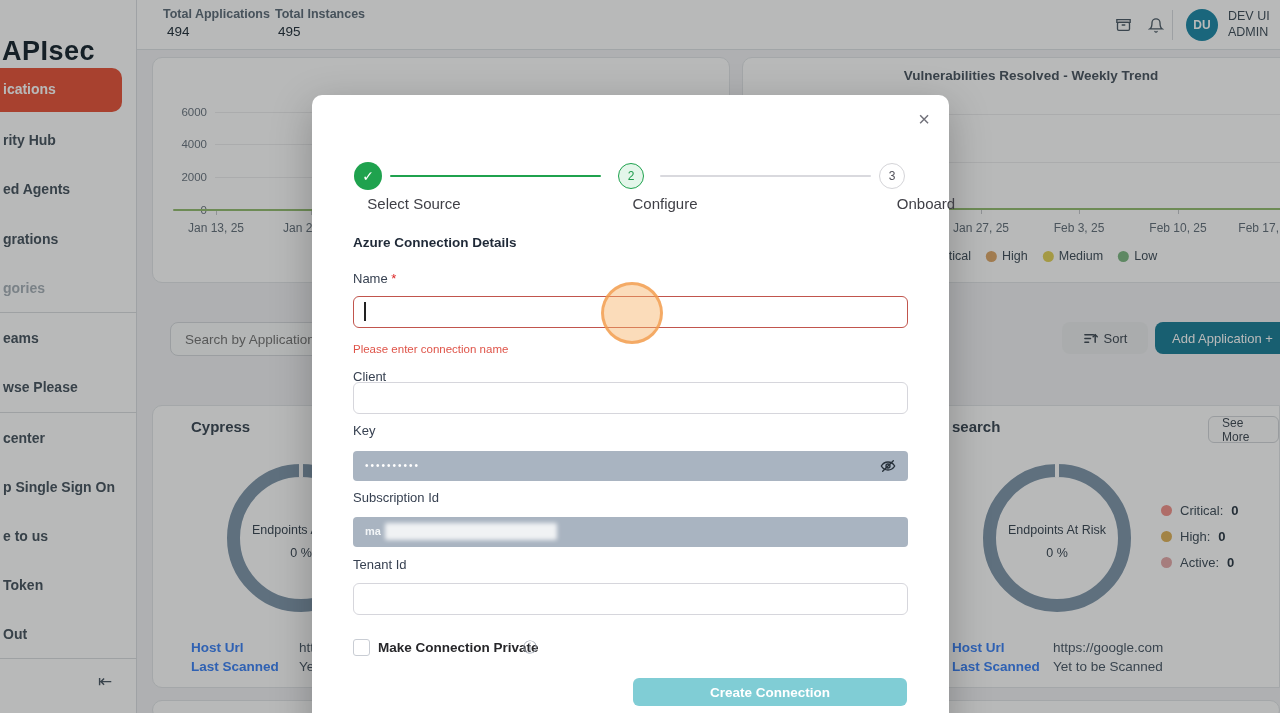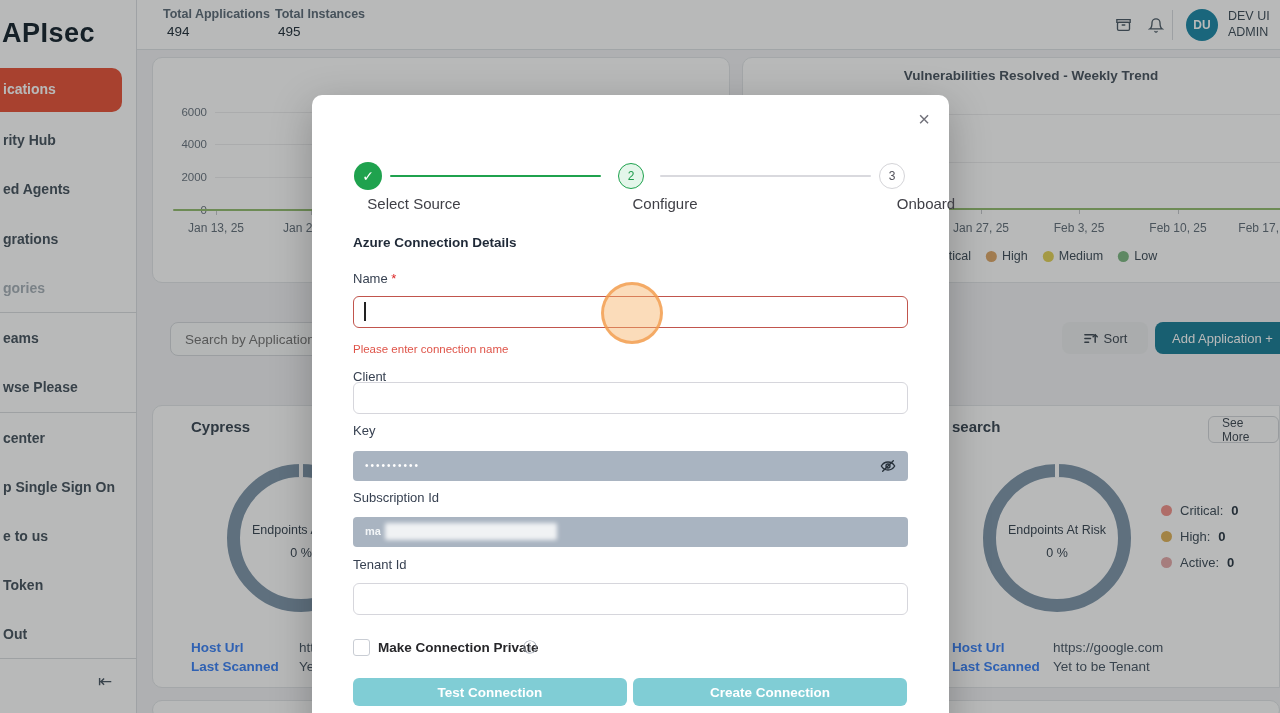--- a/index.html
+++ b/index.html
@@ -1,21 +1,21 @@
 <!DOCTYPE html>
 <html><head>
 <meta charset="utf-8">
 <style>
   html,body{margin:0;padding:0;background:#555;}
   *{box-sizing:border-box;}
   .screen{position:relative;width:1280px;height:713px;overflow:hidden;background:#f2f3f5;
           font-family:"Liberation Sans","DejaVu Sans",sans-serif;-webkit-font-smoothing:antialiased;}
   
   .sidebar{position:absolute;left:0;top:0;width:137px;height:713px;background:#ffffff;border-right:1px solid #dcdfe2;z-index:1;}
-  .logo{position:absolute;left:2px;top:18px;font-size:27px;font-weight:700;color:#16242f;letter-spacing:.5px;}
+  .logo{position:absolute;left:2px;top:36px;font-size:27px;font-weight:700;color:#16242f;letter-spacing:.5px;}
   .nav-item{position:absolute;left:3px;height:20px;font-size:14px;font-weight:700;color:#47545f;white-space:nowrap;}
   .nav-item.muted{color:#a7b0b8;}
   .active-pill{position:absolute;left:-20px;top:68px;width:142px;height:44px;background:#e8543a;border-radius:10px;}
   .active-pill .lbl{position:absolute;left:23px;top:13px;font-size:14px;font-weight:700;color:#ffffff;white-space:nowrap;}
   .side-div{position:absolute;left:0;width:137px;height:1px;background:#dadde0;}
   .collapse{position:absolute;left:98px;top:671px;font-size:17px;color:#4a5763;}
   
   .topbar{position:absolute;left:137px;top:0;width:1143px;height:50px;background:#ffffff;border-bottom:1px solid #dfe2e5;z-index:1;}
   .stat-label{position:absolute;top:7px;font-size:12.5px;font-weight:700;color:#5d6c79;white-space:nowrap;}
   .stat-value{position:absolute;top:24px;font-size:13.5px;color:#222f3a;}
@@ -226,21 +226,21 @@
         <b>0</b>
     </div>
     <div class="risk-leg" style="left:252px;top:149px">
       <span class="dot" style="background:#e5a9a9"></span>
       <span>Active:</span>
         <b>0</b>
     </div>
     <div class="kv-lab" style="left:43px;top:234px">Host Url</div>
     <div class="kv-val" style="left:144px;top:234px">https://google.com</div>
     <div class="kv-lab" style="left:43px;top:253px">Last Scanned</div>
-    <div class="kv-val" style="left:144px;top:253px">Yet to be Tenant</div>
+    <div class="kv-val" style="left:144px;top:253px">Yet to be Scanned</div>
   </div>
 
   <div class="card" style="left:152px;top:700px;width:370px;height:20px"></div>
   <div class="card" style="left:908px;top:700px;width:372px;height:20px"></div>
 
   <div class="overlay"></div>
 
   <div class="modal">
     <div class="m-close">×</div>
 
@@ -289,19 +289,18 @@
       <span class="blur-block"></span>
     </div>
 
     <div class="f-lab" style="top:462px">Tenant Id</div>
     <input class="f-input" style="top: 488px;" value="">
 
     <input type="checkbox" class="chk" style="">
     <div class="chk-lab">Make Connection Private</div>
     <div class="info-ic">ⓘ</div>
 
-    <button class="teal-btn" style="left:41px">Test Connection</button>
     <button class="teal-btn" style="left:321px">Create Connection</button>
   </div>
 
   <div class="click-ind"></div>
 
 </div>
 
 </body></html>

